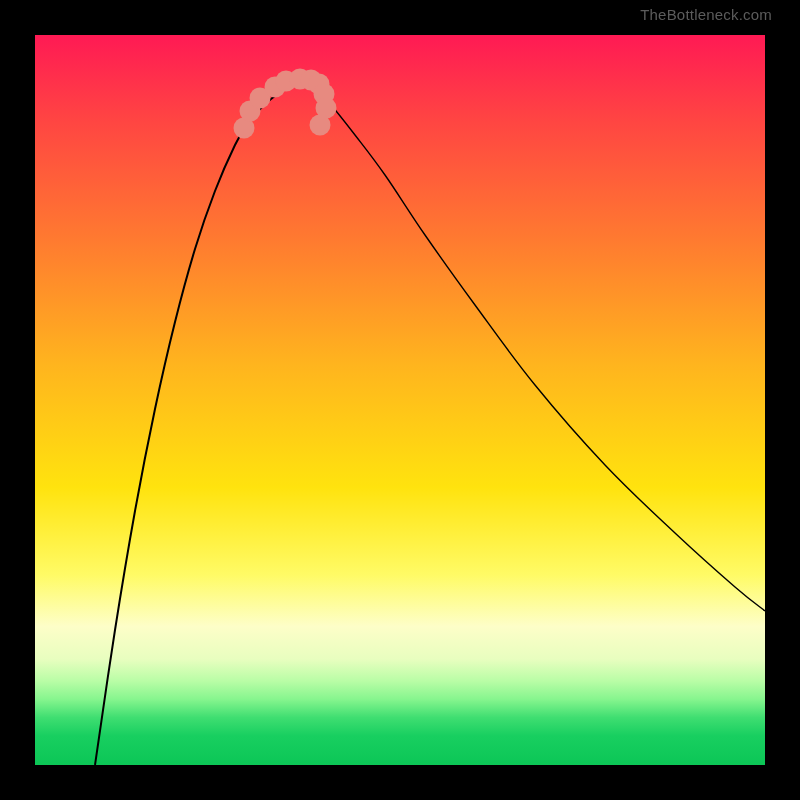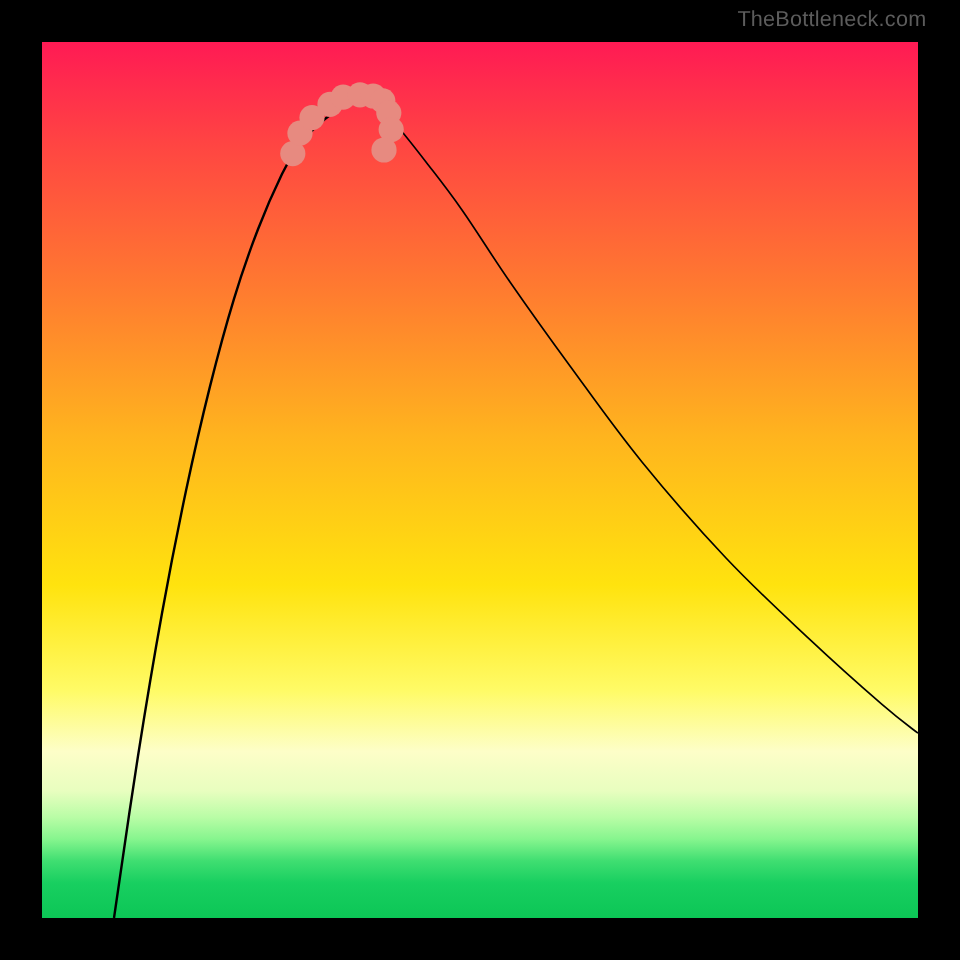--- a/index.html
+++ b/index.html
@@ -39,21 +39,21 @@
       #3fde71 93.5%,
       #18cf60 96%,
       #0cc656 100%
     );
   }
   .watermark {
     position: absolute;
     top: 6px;
     right: 28px;
     color: #5c5c5c;
-    font-size: 18px;
+    font-size: 15px;
     letter-spacing: 0.2px;
     font-weight: 400;
     user-select: none;
   }
   svg.overlay {
     position: absolute;
     inset: 0;
     width: 730px;
     height: 730px;
     overflow: visible;

